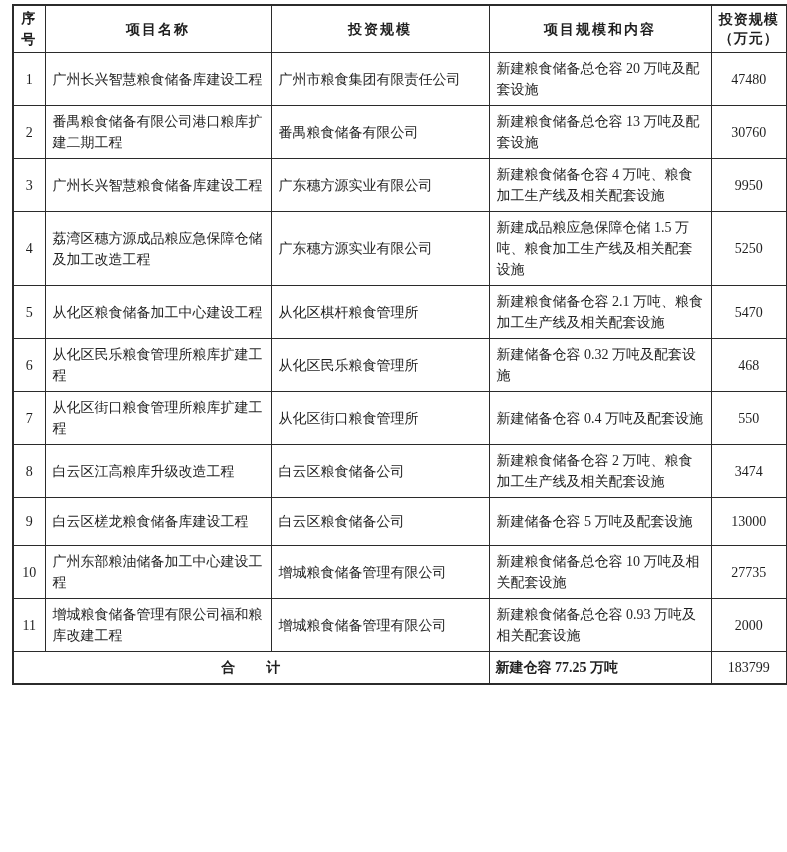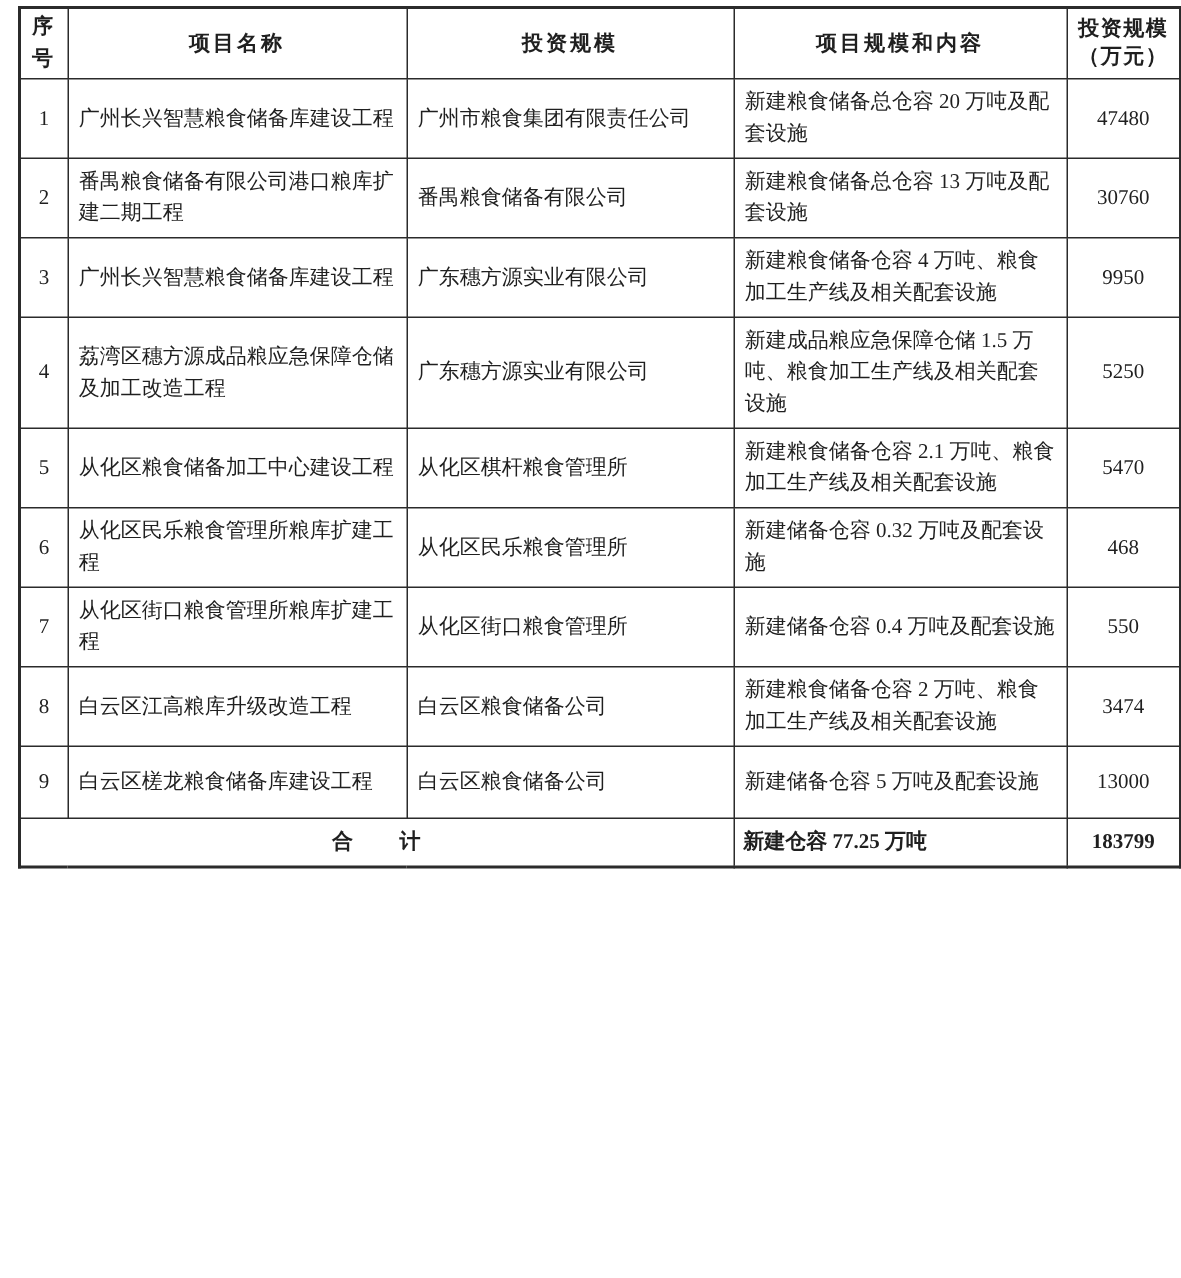--- a/index.html
+++ b/index.html
@@ -49,21 +49,21 @@
   .total-row td { height: 32px; padding: 3px 6px; }
   .total-label {
     text-align: center;
     font-weight: bold;
     letter-spacing: 1px;
   }
   .total-scale {
     text-align: left;
     font-weight: bold;
   }
-  .total-inv { text-align: center; font-weight: bold; }
+  .total-inv { text-align: center; }
 </style>
 </head>
 <body>
 
 <div class="table-wrap">
   <table>
     <colgroup>
       <col class="col-no">
       <col class="col-name">
       <col class="col-owner">
@@ -139,20 +139,34 @@
           <td class="scale-cell">新建粮食储备仓容 2 万吨、粮食加工生产线及相关配套设施</td>
           <td class="inv-cell">3474</td>
         </tr>
         <tr>
           <td class="no-cell">9</td>
           <td class="name-cell">白云区槎龙粮食储备库建设工程</td>
           <td class="owner-cell">白云区粮食储备公司</td>
           <td class="scale-cell">新建储备仓容 5 万吨及配套设施</td>
           <td class="inv-cell">13000</td>
         </tr>
+        <tr>
+          <td class="no-cell">10</td>
+          <td class="name-cell">广州东部粮油储备加工中心建设工程</td>
+          <td class="owner-cell">增城粮食储备管理有限公司</td>
+          <td class="scale-cell">新建粮食储备总仓容 10 万吨及相关配套设施</td>
+          <td class="inv-cell">27735</td>
+        </tr>
+        <tr>
+          <td class="no-cell">11</td>
+          <td class="name-cell">增城粮食储备管理有限公司福和粮库改建工程</td>
+          <td class="owner-cell">增城粮食储备管理有限公司</td>
+          <td class="scale-cell">新建粮食储备总仓容 0.93 万吨及相关配套设施</td>
+          <td class="inv-cell">2000</td>
+        </tr>
       </tbody>
     <tbody>
       <tr class="total-row">
         <td class="total-label" colspan="3">合　　计</td>
         <td class="total-scale">新建仓容 77.25 万吨</td>
         <td class="total-inv">183799</td>
       </tr>
     </tbody>
   </table>
 </div>

